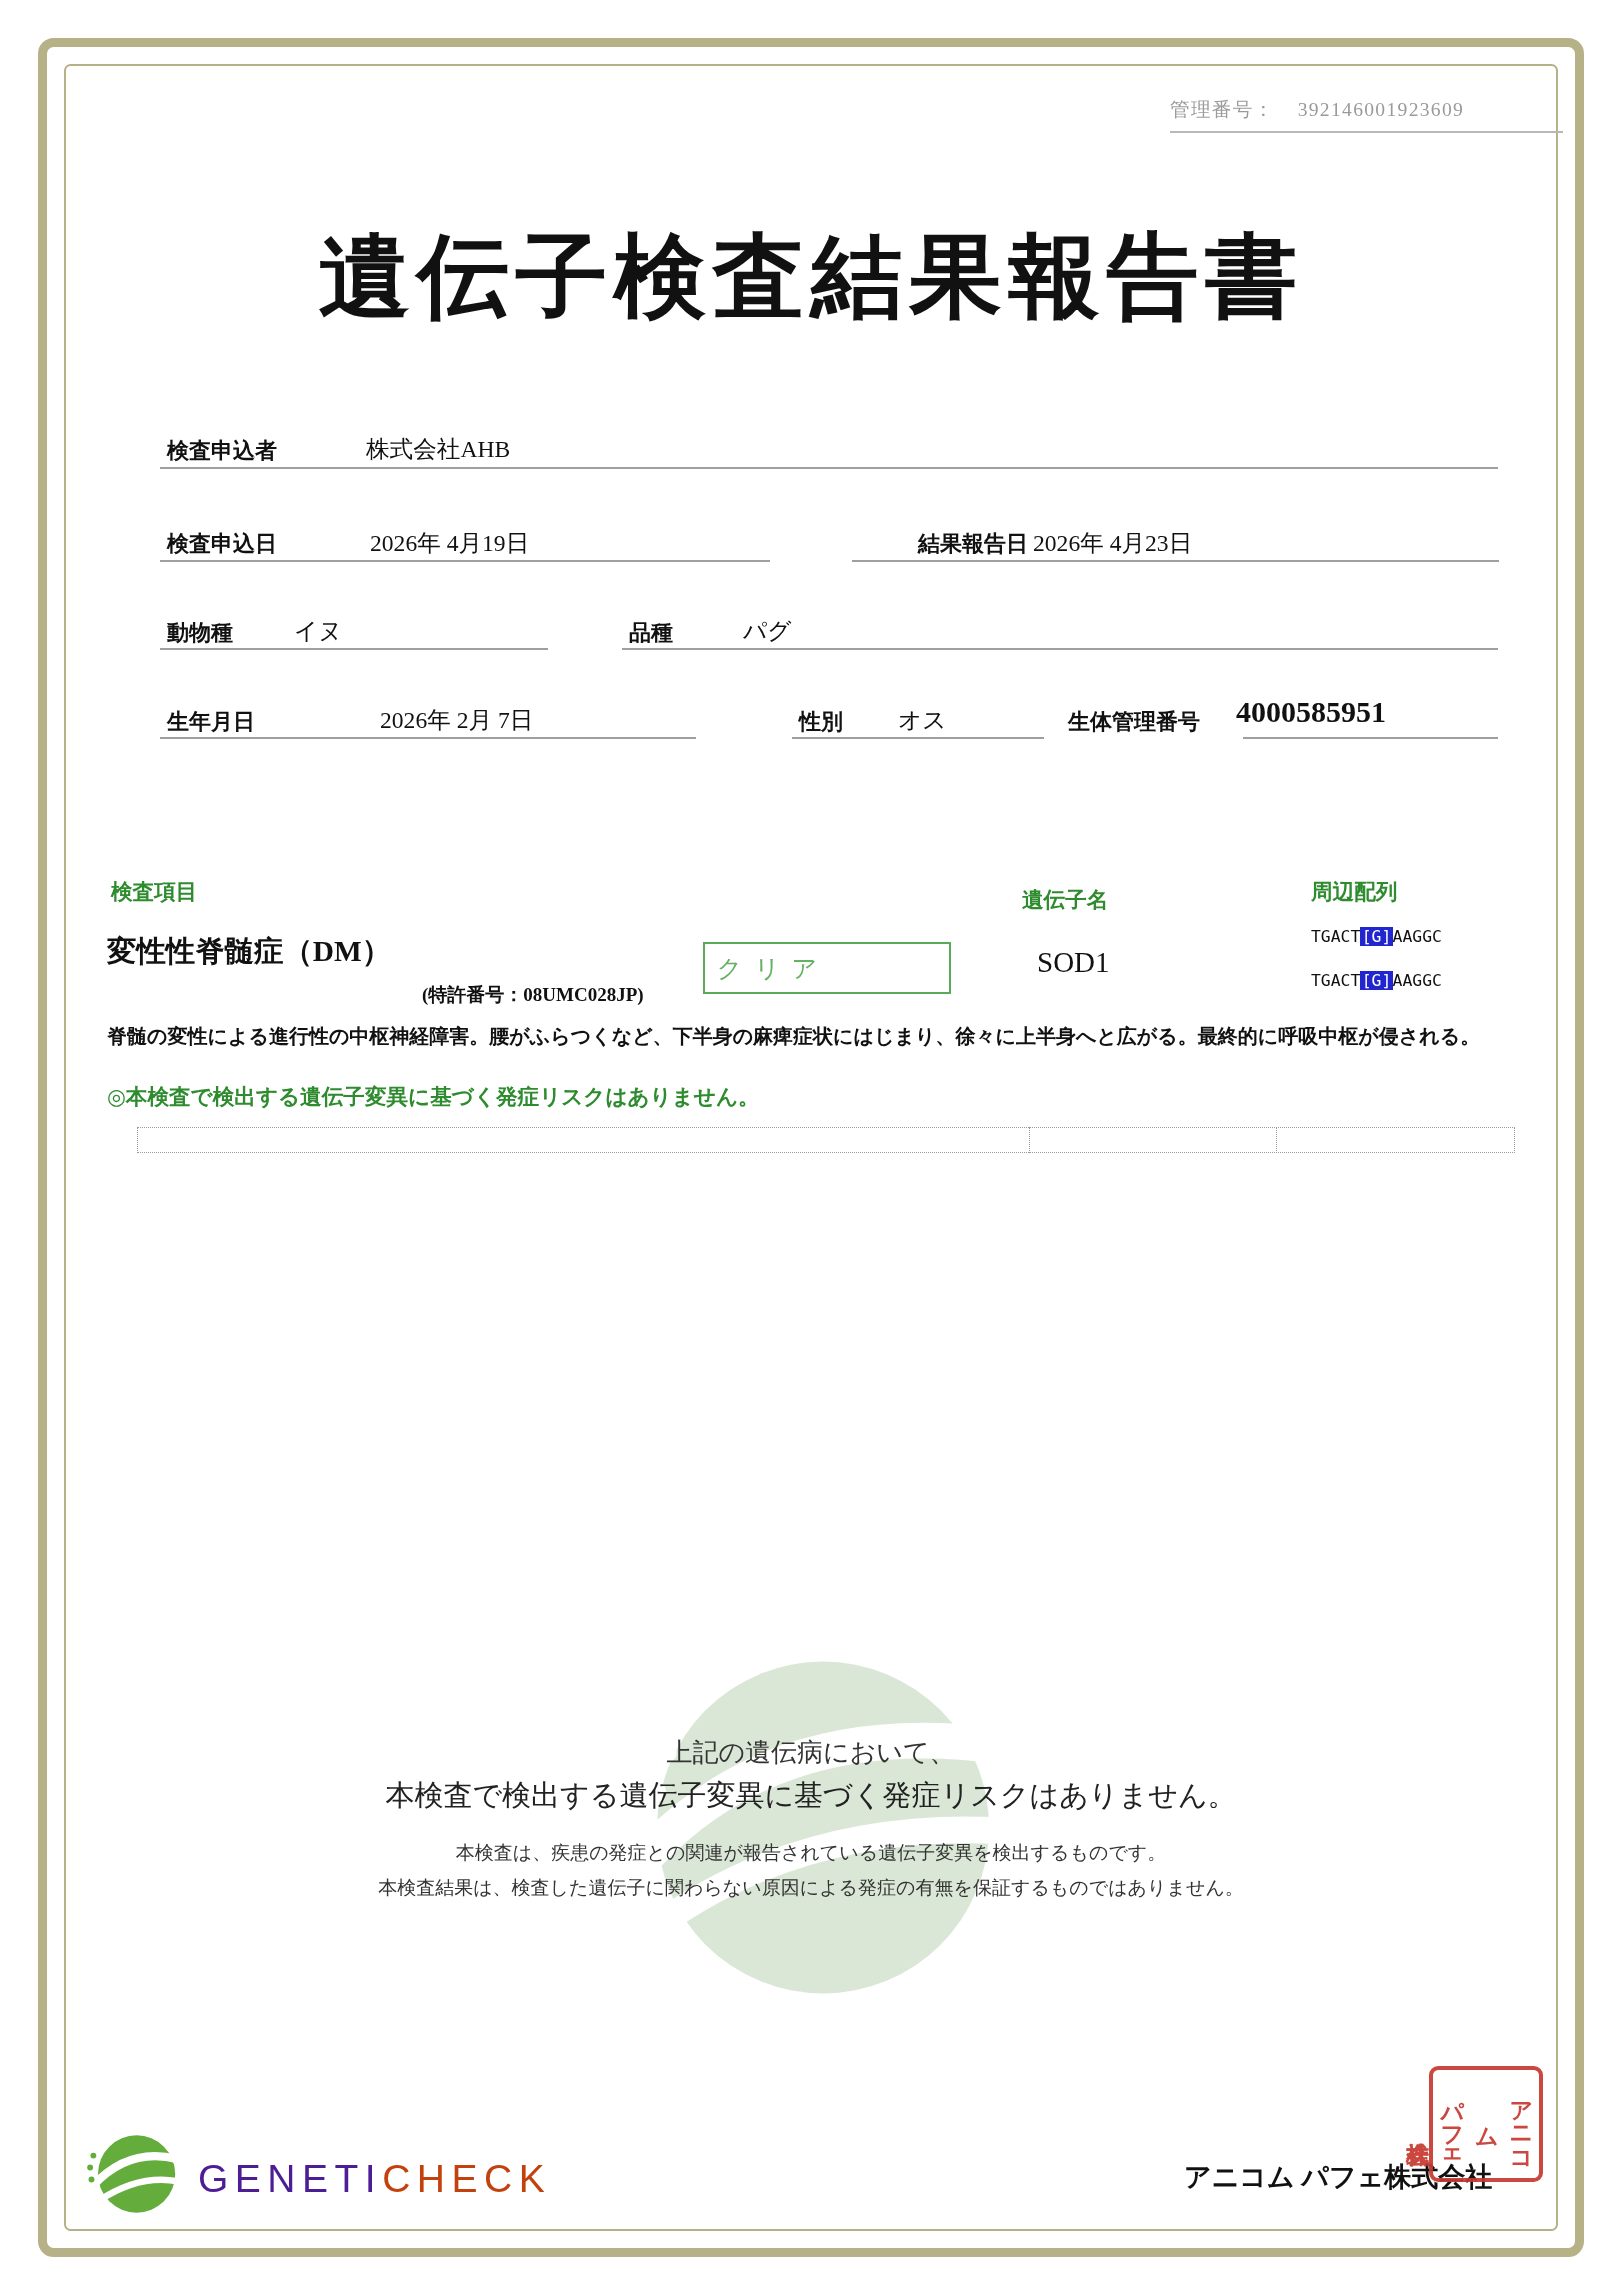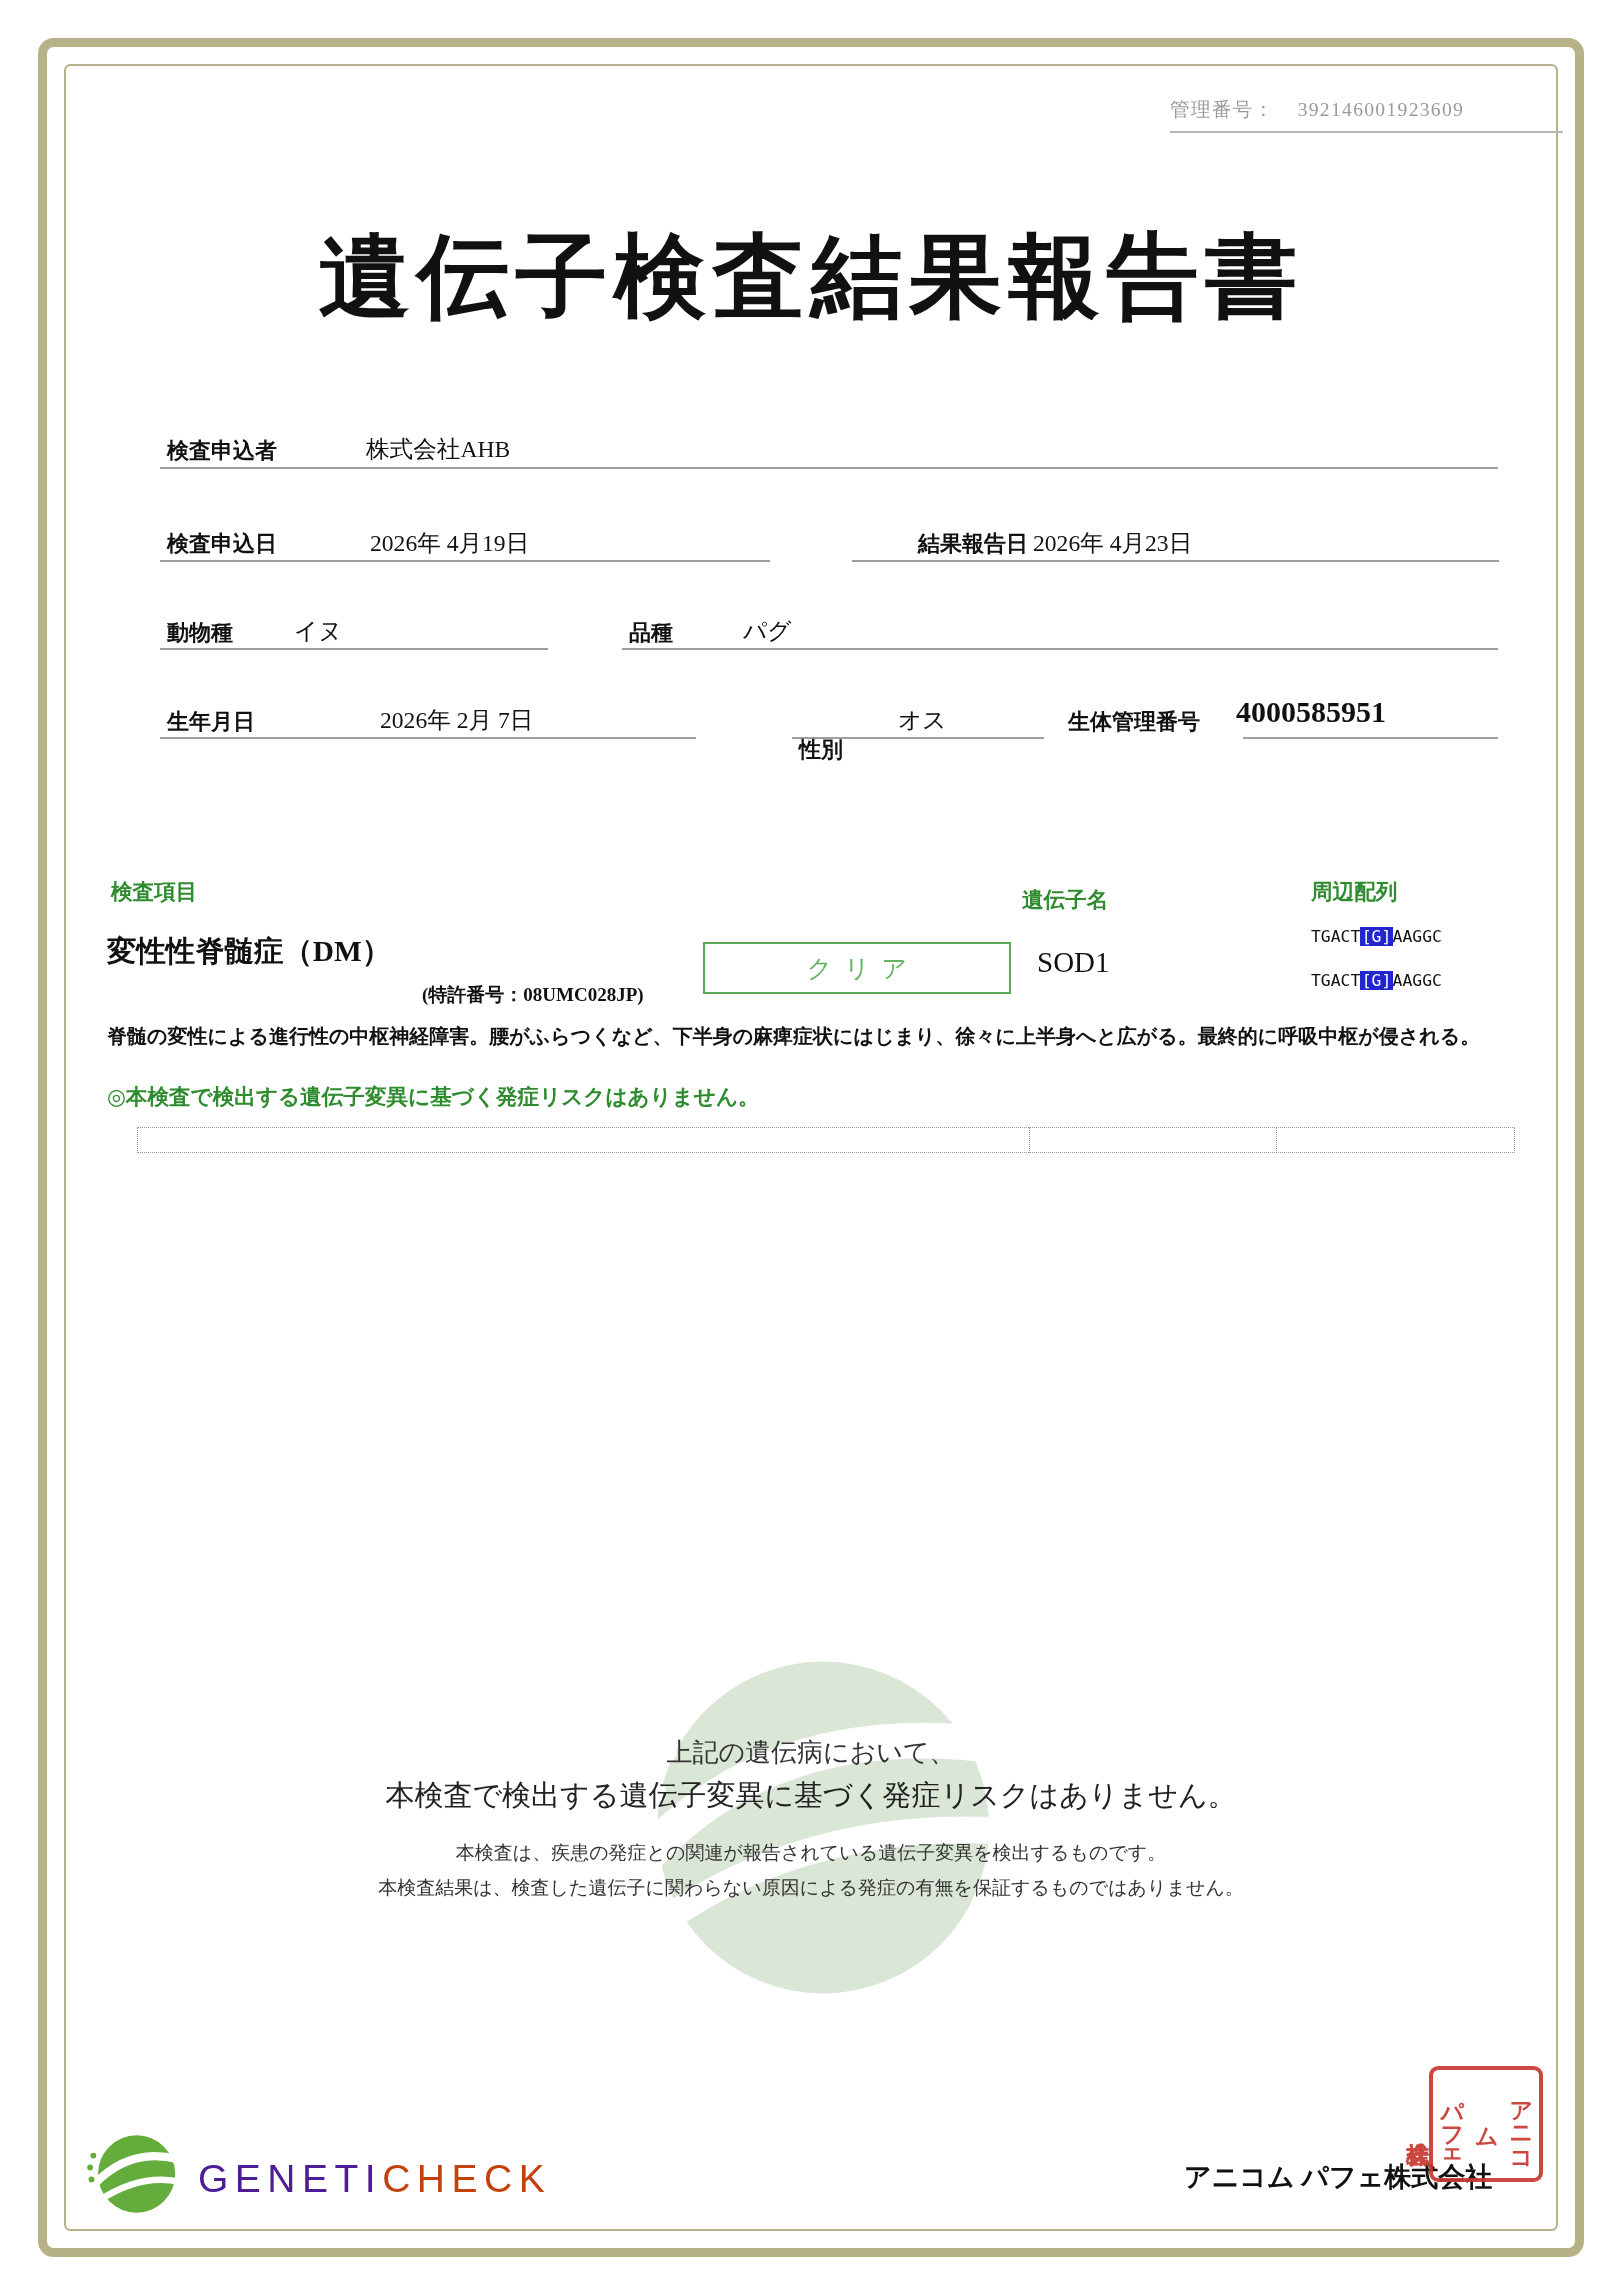--- a/index.html
+++ b/index.html
@@ -28,23 +28,23 @@
   }
 
   .u-line{position:absolute;border-bottom:2px solid #9f9f9f;height:0;}
   .f-label{position:absolute;font-size:22px;font-weight:bold;white-space:nowrap;}
   .f-value{position:absolute;font-size:23.6px;white-space:nowrap;}
 
   .sec-h{position:absolute;font-size:21.6px;font-weight:bold;color:#2e8b2e;white-space:nowrap;}
   .disease{position:absolute;left:107px;top:932px;font-size:29.4px;font-weight:bold;white-space:nowrap;}
   .patent{position:absolute;left:422px;top:982px;font-size:19px;font-weight:bold;white-space:nowrap;}
   .clear-box{
-    position:absolute;left:703px;top:942px;width:308px;height:52px;
+    position:absolute;left:703px;top:942px;width:248px;height:52px;
     border:2px solid #5aa85a;box-sizing:border-box;
-    display:flex;align-items:center;justify-content:center;
+    display:flex;align-items:center;justify-content:flex-start;
     font-size:25px;letter-spacing:11.8px;color:#63b163;padding-left:11.8px;
   }
   .gene{position:absolute;left:1037px;top:946px;font-size:29px;white-space:nowrap;}
   .seq{position:absolute;left:1311px;font-family:"DejaVu Sans Mono",monospace;font-size:16.4px;white-space:nowrap;color:#111;}
   .seq .allele{background:#2126cf;color:#ffffff;padding:0 1.3px;}
   .desc{
     position:absolute;left:107px;top:1021px;width:1417px;
     font-size:20px;font-weight:bold;line-height:1.55;text-align:justify;
   }
   .risk{position:absolute;left:107px;top:1082px;font-size:21.6px;font-weight:bold;color:#2e8b2e;white-space:nowrap;}
@@ -124,21 +124,21 @@
 
   <div class="u-line" style="left:622px;top:648px;width:876px;"></div>
   <span class="f-label" style="left:629px;top:618px;">品種</span>
   <span class="f-value" style="left:743px;top:615px;">パグ</span>
 
   <div class="u-line" style="left:160px;top:737px;width:536px;"></div>
   <span class="f-label" style="left:167px;top:707px;">生年月日</span>
   <span class="f-value" style="left:380px;top:704px;">2026年 2月 7日</span>
 
   <div class="u-line" style="left:792px;top:737px;width:252px;"></div>
-  <span class="f-label" style="left:799px;top:707px;margin-top:28px;">性別</span>
+  <span class="f-label" style="left:799px;top:707px;">性別</span>
   <span class="f-value" style="left:898px;top:704px;">オス</span>
 
   <span class="f-label" style="left:1068px;top:707px;">生体管理番号</span>
   <div class="u-line" style="left:1243px;top:737px;width:255px;"></div>
   <span class="f-value" style="left:1236px;top:695px;font-size:30px;font-weight:bold;">4000585951</span>
 
   <span class="sec-h" style="left:111px;top:877px;">検査項目</span>
   <span class="sec-h" style="left:1022px;top:885px;">遺伝子名</span>
   <span class="sec-h" style="left:1311px;top:877px;">周辺配列</span>
 

